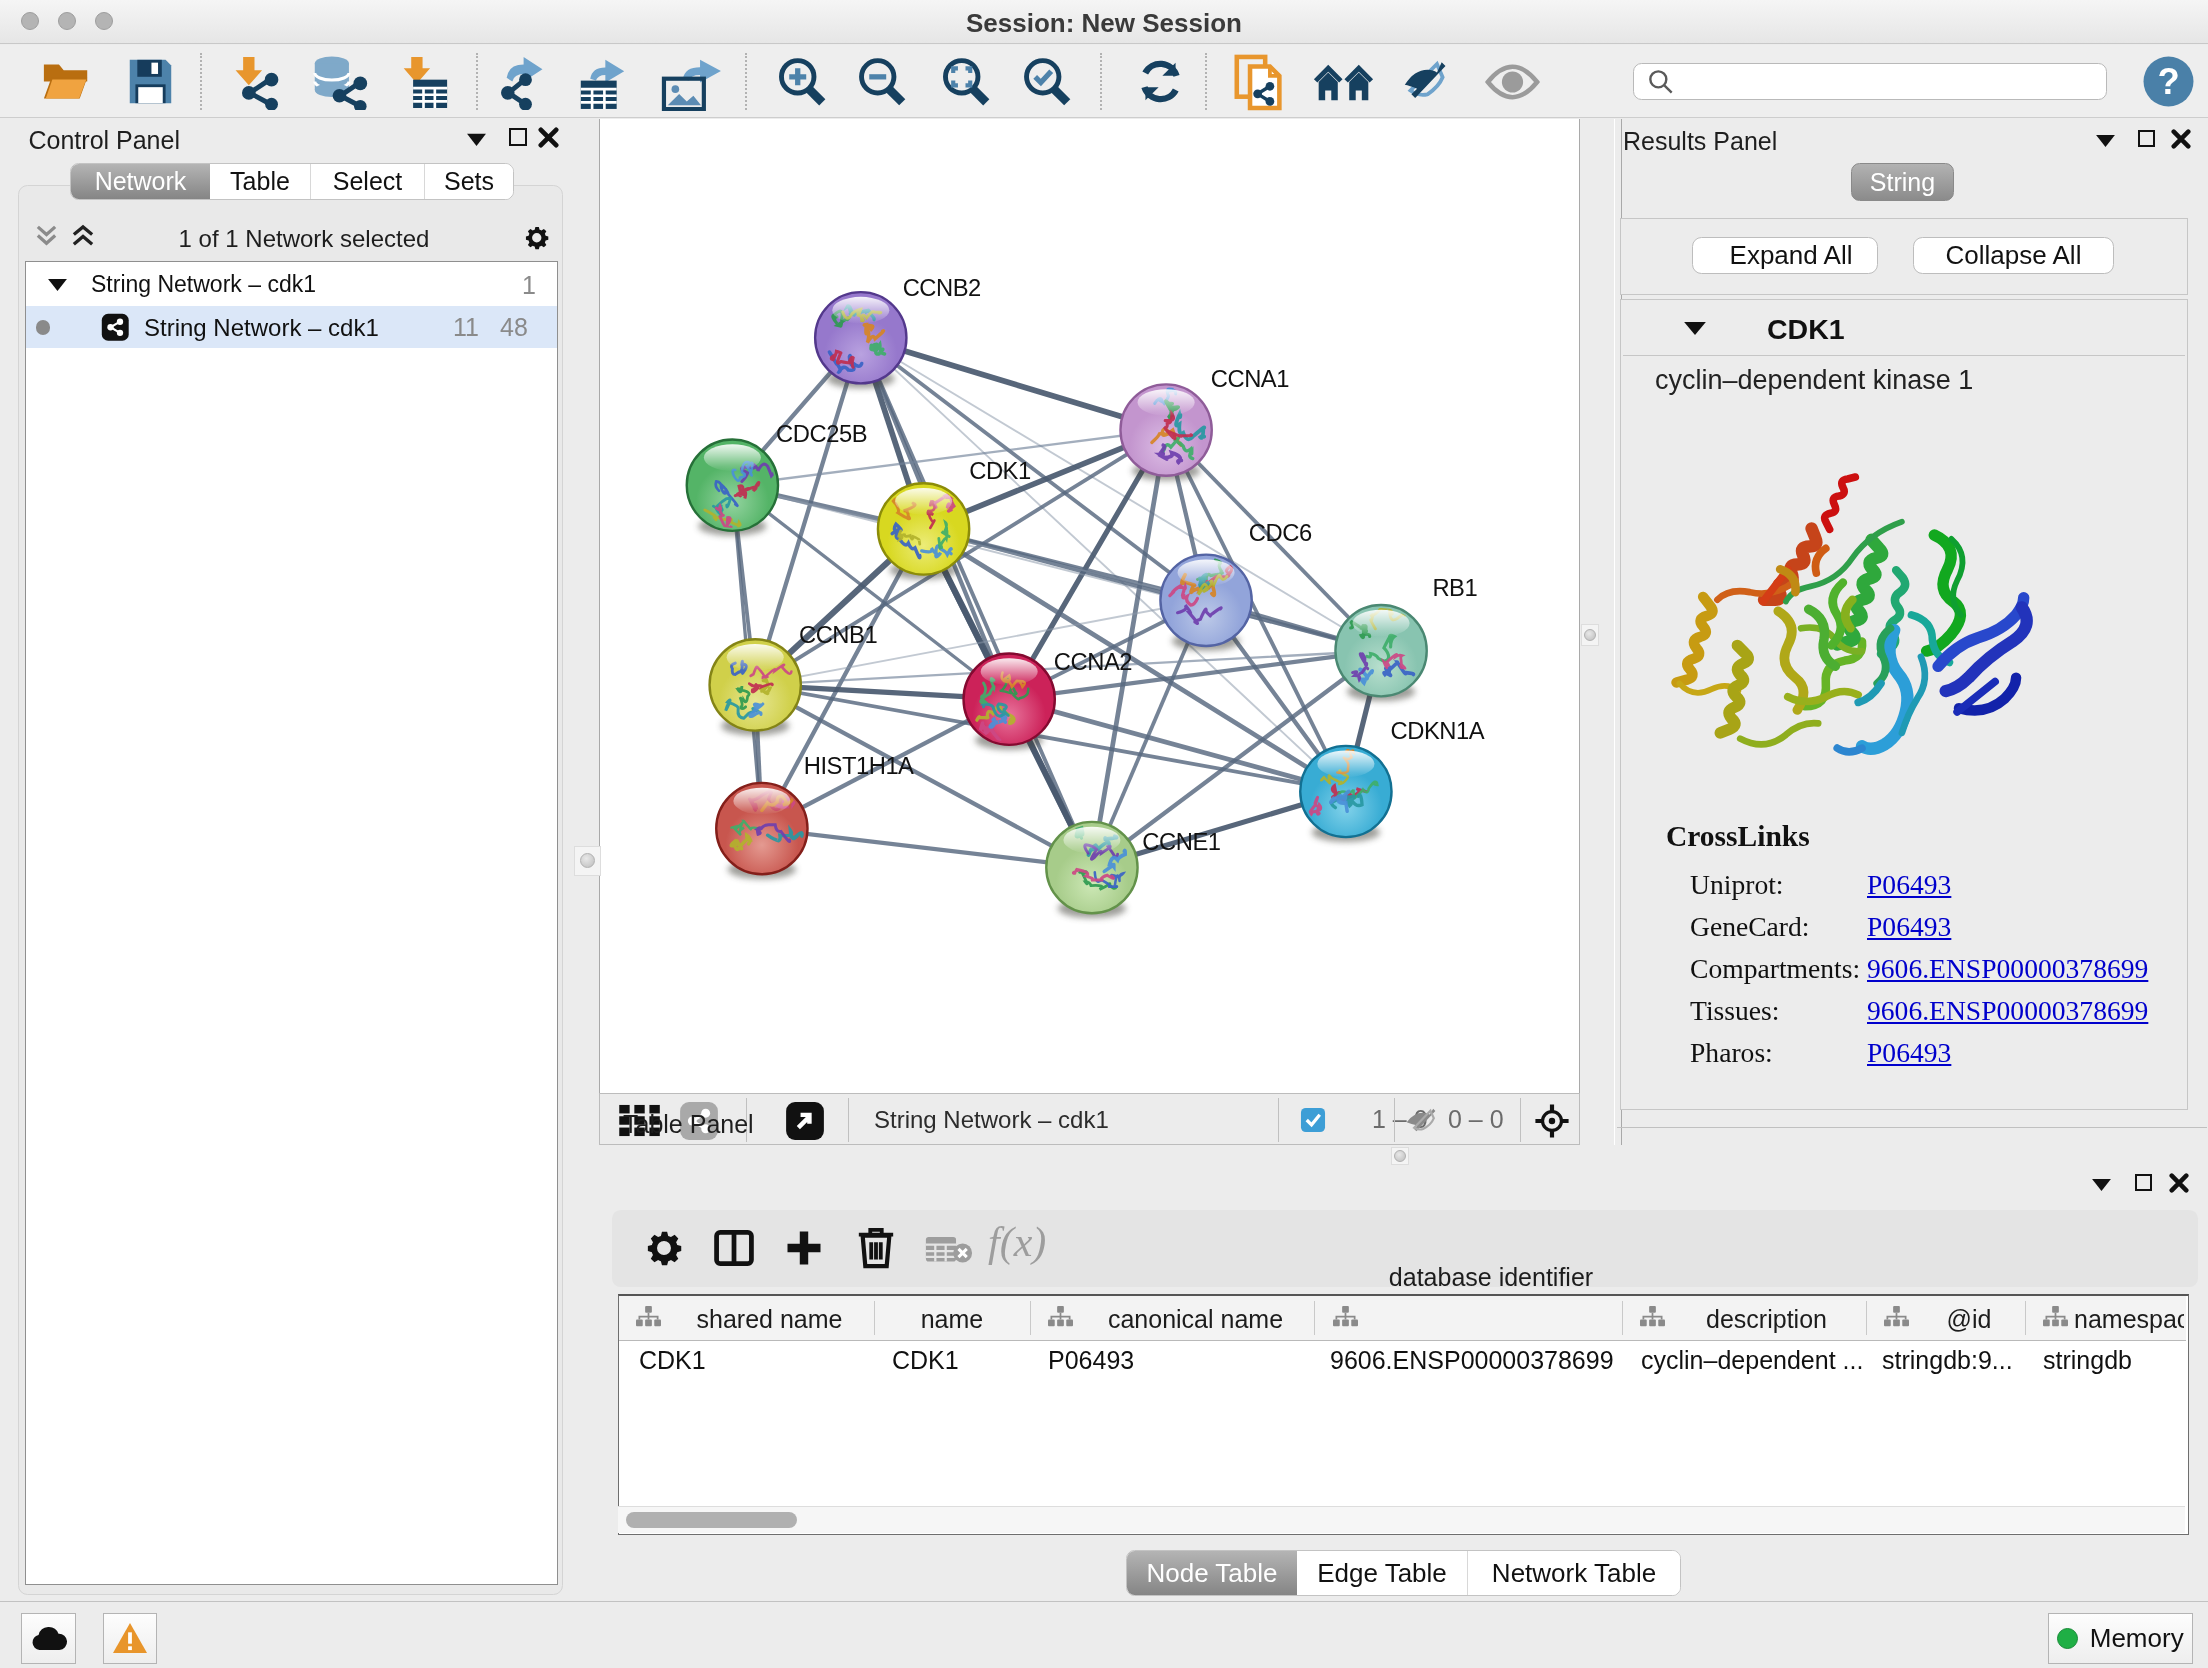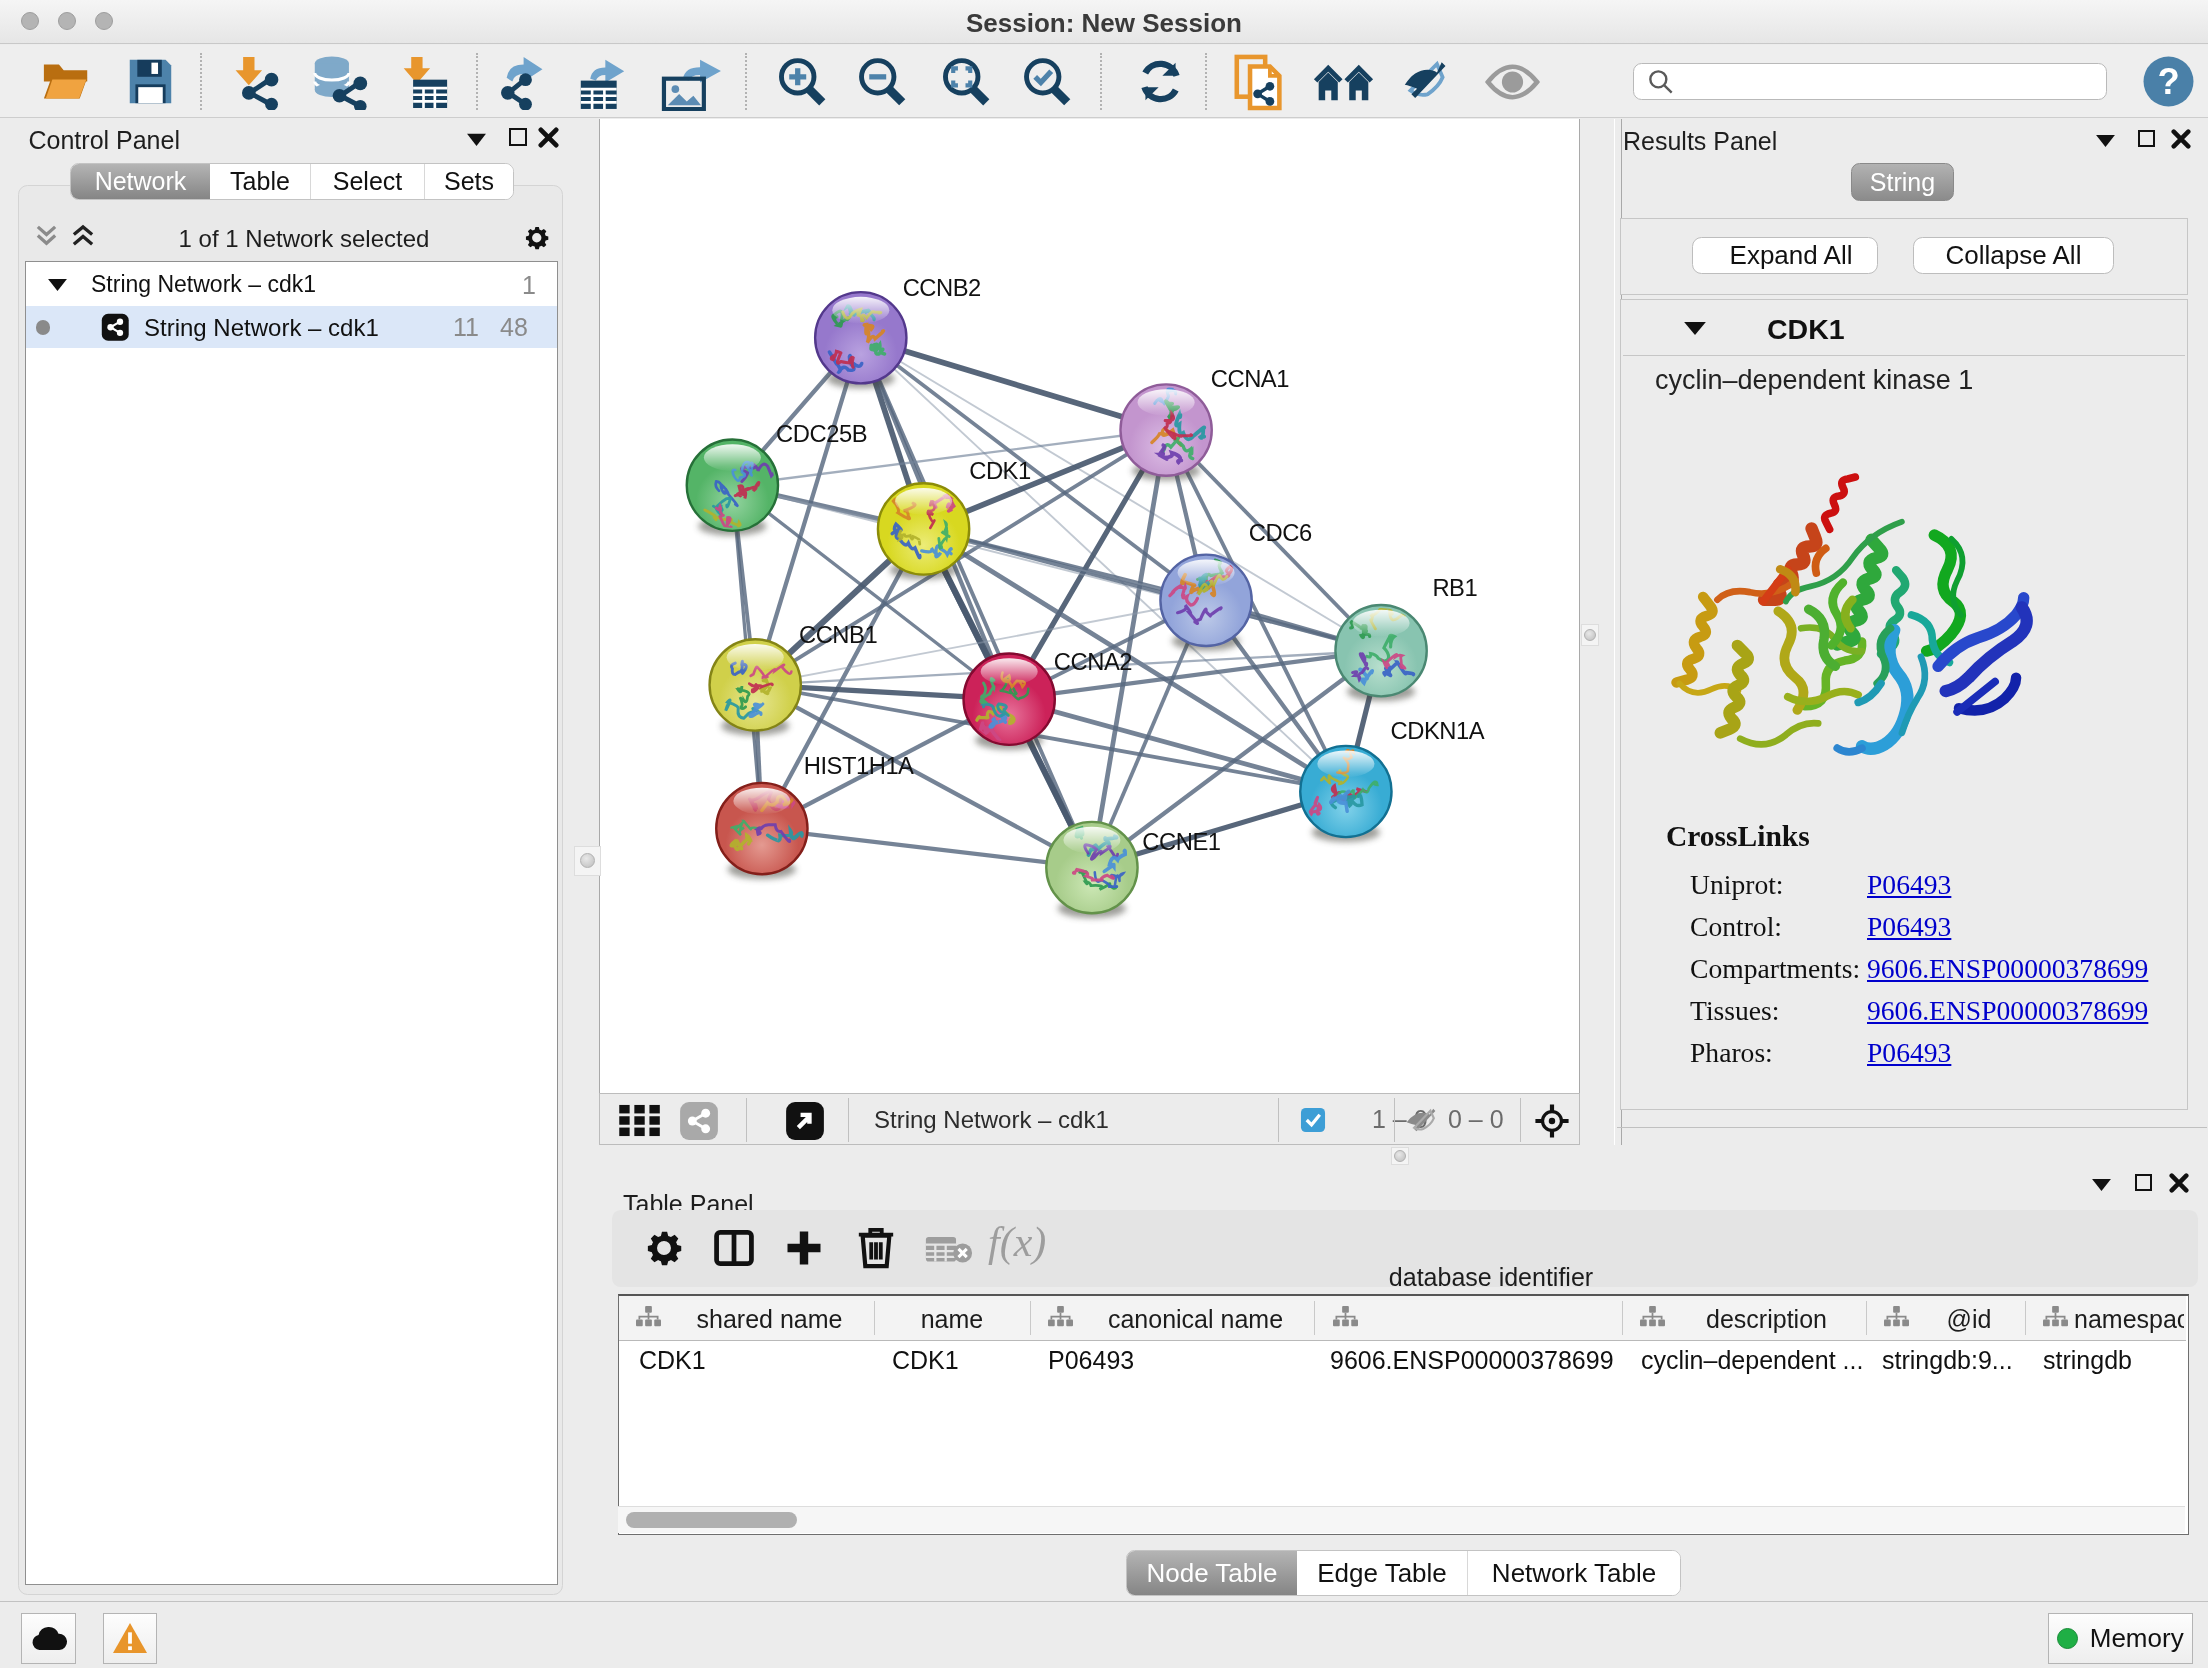--- a/index.html
+++ b/index.html
@@ -706,34 +706,34 @@
 <path d="M226 238 q-10 16 -24 20" stroke="#1f9ab4" stroke-width="8"></path>
 <path d="M168 96 q-14 10 -10 26" stroke="#cf5c14" stroke-width="8"></path>
 </g>
 </svg>
 
 <div class="abs" style="left:1617px;top:1127px;width:590px;height:1px;background:#c0c0c0;"></div>
 
 <div class="abs" style="left:1666px;top:820px;font-size:29.5px;font-weight:bold;color:#111;font-family:'Liberation Serif',serif;">CrossLinks</div>
 <div class="abs" style="left:1690px;top:864px;width:495px;font-size:27.6px;color:#111;font-family:'Liberation Serif',serif;line-height:42px;">
   <div>Uniprot:</div>
-    <div>Control:</div>
+    <div>GeneCard:</div>
     <div>Compartments:</div>
     <div>Tissues:</div>
     <div>Pharos:</div>
 </div>
 <div class="abs" style="left:1867px;top:864px;width:342px;font-size:27.6px;color:#0000cc;font-family:'Liberation Serif',serif;line-height:42px;text-decoration:underline;">
   <div>P06493</div>
     <div>P06493</div>
     <div>9606.ENSP00000378699</div>
     <div>9606.ENSP00000378699</div>
     <div>P06493</div>
 </div>
 
-<div class="abs ptitle" style="left:623px;top:1190px;">Table Panel</div>
+<div class="abs ptitle" style="left:623px;top:1110px;">Table Panel</div>
 <svg class="abs" style="left:2091px;top:1177px;" width="21" height="16" viewBox="0 0 22 17">
     <path d="M1 2 h20 l-10 13 Z" fill="#111"></path>
   </svg>
 <div class="abs" style="left:2135px;top:1174px;width:17px;height:17px;border:2.9px solid #111;"></div>
 <svg class="abs" style="left:2169px;top:1173px;" width="20" height="20" viewBox="0 0 22 22">
     <path d="M3 3 L19 19 M19 3 L3 19" stroke="#111" stroke-width="5" stroke-linecap="round"></path>
   </svg>
 <div id="tp-toolbar">
   <svg class="abs" style="left:30px;top:16px;" width="44" height="44" viewBox="0 0 24 24">
     <path fill="#111" d="M12 8.2a3.8 3.8 0 1 0 0 7.6 3.8 3.8 0 0 0 0-7.6zm9.4 5.5l-2.2.6a7.3 7.3 0 0 1-.6 1.5l1.2 2-2 2-2-1.2a7.3 7.3 0 0 1-1.5.6l-.6 2.2h-2.8l-.6-2.2a7.3 7.3 0 0 1-1.5-.6l-2 1.2-2-2 1.2-2a7.3 7.3 0 0 1-.6-1.5l-2.2-.6v-2.8l2.2-.6c.14-.54.35-1.04.6-1.5L4.8 6.8l2-2 2 1.2c.46-.25.96-.46 1.5-.6l.6-2.2h2.8l.6 2.2c.54.14 1.04.35 1.5.6l2-1.2 2 2-1.2 2c.25.46.46.96.6 1.5l2.2.6z"></path>

